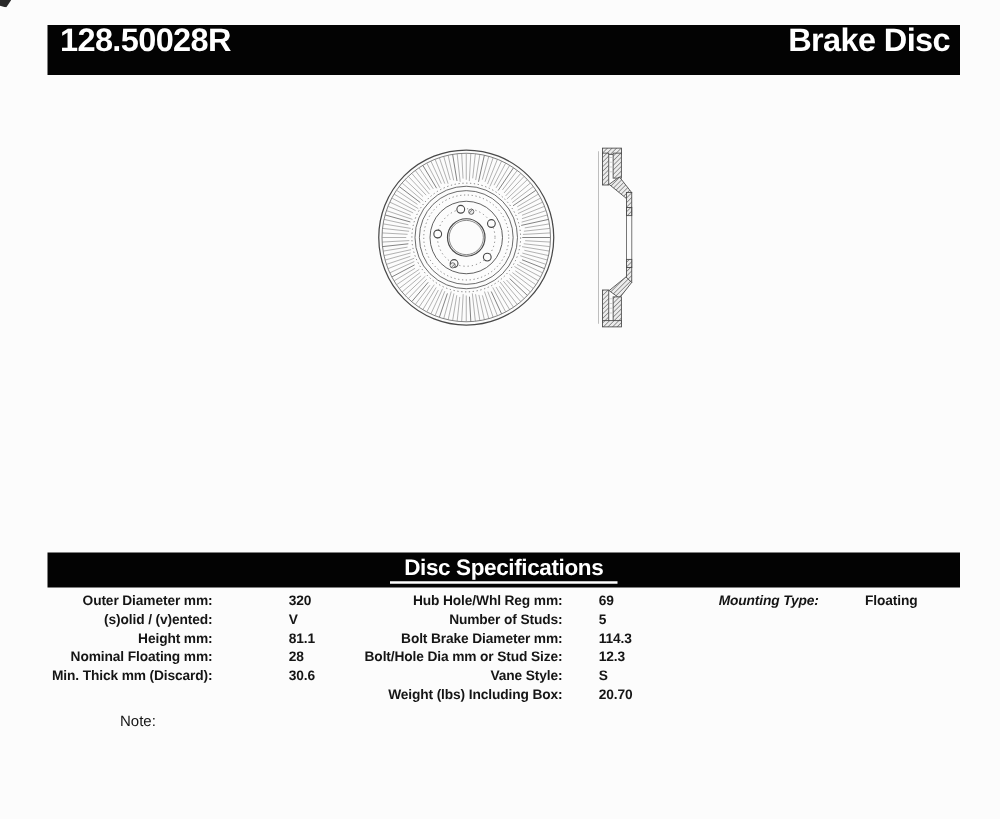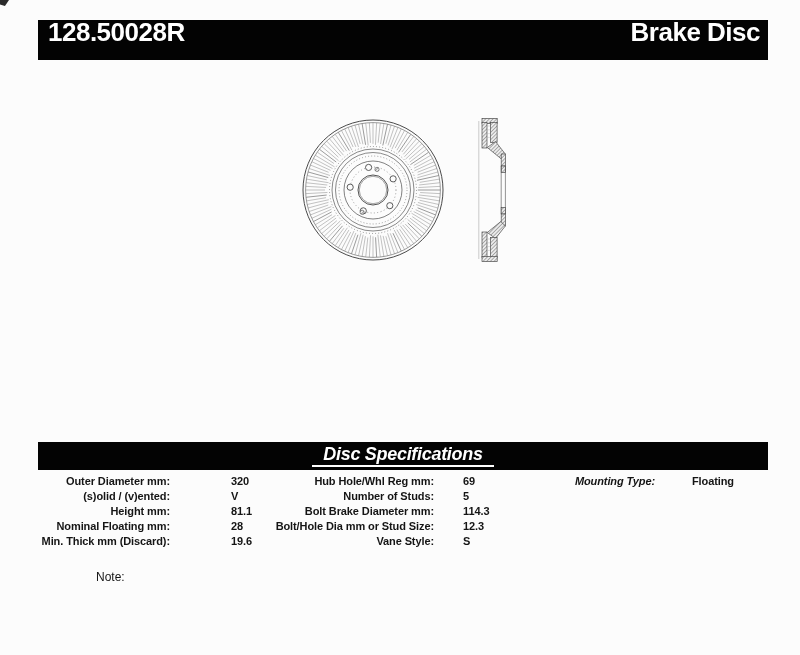--- a/index.html
+++ b/index.html
@@ -8,32 +8,32 @@
   .artifact{position:absolute;left:0;top:0;width:9px;height:6px;background:#2a2a2a;
         clip-path:polygon(0 0,100% 0,55% 100%,0 75%);}
   .topbar{position:absolute;left:38px;top:20px;width:730px;height:40px;background:#030303;
         color:#fff;display:flex;align-items:center;justify-content:space-between;
         padding:0 8px 16px 10px;box-sizing:border-box;font-size:26px;font-weight:bold;
         letter-spacing:-0.5px;}
   .drawing-svg{position:absolute;left:280px;top:85px;}
   .specbar{position:absolute;left:38px;top:442px;width:730px;height:28px;background:#030303;
         display:flex;align-items:center;justify-content:center;}
   .spectitle{color:#fff;font-size:18px;font-weight:bold;letter-spacing:-0.3px;
-        border-bottom:2px solid #fff;padding:0 11px 1px;line-height:1.05;font-style:italic;}
+        border-bottom:2px solid #fff;padding:0 11px 1px;line-height:1.05;}
   .cols{position:absolute;left:38px;top:474px;width:730px;font-size:11px;font-weight:bold;
         letter-spacing:-0.1px;}
   .col{position:absolute;top:0;}
   .col0{left:0;width:252px;}
   .col1{left:252px;width:250px;}
   .col2{left:502px;width:228px;}
   .row{position:relative;height:15px;margin-left:41px;}
   .lbl{position:absolute;white-space:nowrap;top:1px;}
   .val{position:absolute;white-space:nowrap;top:1px;}
   .col0 .lbl{right:120px;} .col0 .val{left:152px;}
-  .col1 .lbl{right:106px;text-align:center;} .col1 .val{left:132px;}
+  .col1 .lbl{right:90px;text-align:center;} .col1 .val{left:148px;}
   .col2 .lbl{right:113px;font-style:italic;} .col2 .val{left:111px;}
   .note{position:absolute;left:96px;top:570px;font-size:12px;font-weight:normal;}
 </style>
 </head>
 <body>
 
 <div class="page">
 
   <div class="artifact"></div>
 
@@ -228,21 +228,21 @@
         <div class="row">
           <span class="lbl">Height mm:</span>
           <span class="val">81.1</span>
         </div>
         <div class="row">
           <span class="lbl">Nominal Floating mm:</span>
           <span class="val">28</span>
         </div>
         <div class="row">
           <span class="lbl">Min. Thick mm (Discard):</span>
-          <span class="val">19.6</span>
+          <span class="val">30.6</span>
         </div>
       </div>
       <div class="col col1">
         <div class="row">
           <span class="lbl">Hub Hole/Whl Reg mm:</span>
           <span class="val">69</span>
         </div>
         <div class="row">
           <span class="lbl">Number of Studs:</span>
           <span class="val">5</span>
@@ -252,20 +252,24 @@
           <span class="val">114.3</span>
         </div>
         <div class="row">
           <span class="lbl">Bolt/Hole Dia mm or Stud Size:</span>
           <span class="val">12.3</span>
         </div>
         <div class="row">
           <span class="lbl">Vane Style:</span>
           <span class="val">S</span>
         </div>
+        <div class="row">
+          <span class="lbl">Weight (lbs) Including Box:</span>
+          <span class="val">20.70</span>
+        </div>
       </div>
       <div class="col col2">
         <div class="row">
           <span class="lbl">Mounting Type:</span>
           <span class="val">Floating</span>
         </div>
       </div>
     </div>
 
   <div class="note">Note:</div>

